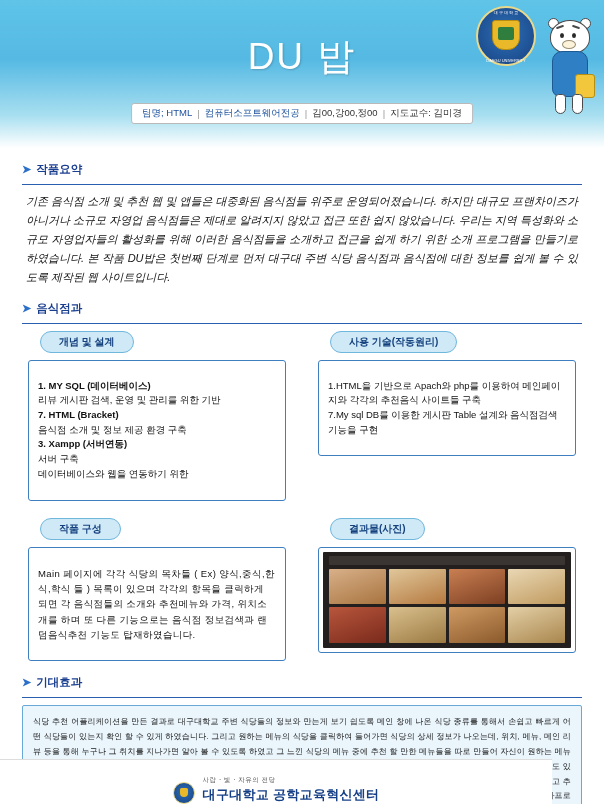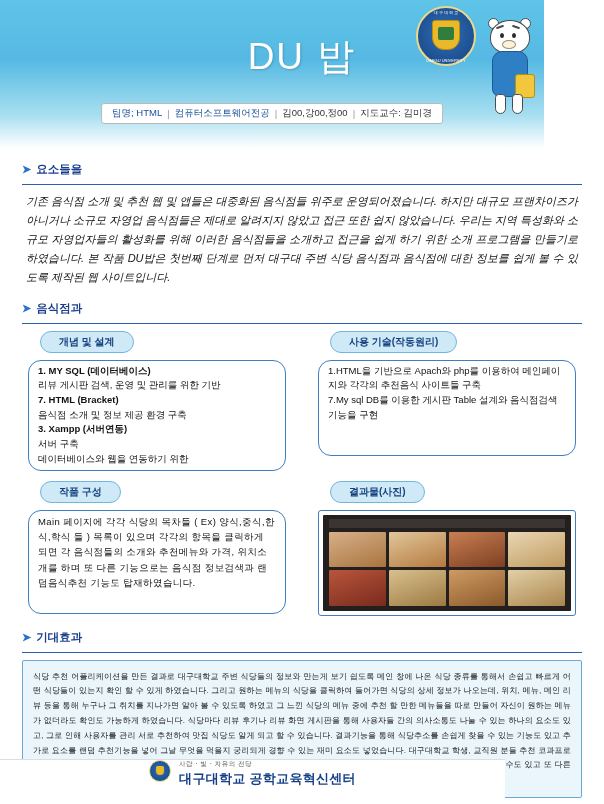--- a/index.html
+++ b/index.html
@@ -17,21 +17,21 @@
     position: relative;
     width: 604px;
     height: 804px;
     background: #ffffff;
     box-sizing: border-box;
   }
 
   
   .header {
     position: relative;
-    width: 544px;
+    width: 604px;
     height: 148px;
     background: linear-gradient(180deg, #5fc4e8 0%, #55b9e3 40%, #a8dff0 78%, #ffffff 100%);
     overflow: hidden;
   }
   .header-inner {
     position: absolute;
     left: 0; top: 0; right: 0; bottom: 0;
   }
   .title {
     position: absolute;
@@ -273,22 +273,22 @@
     font-size: 10px;
     font-weight: bold;
     padding: 3px 18px;
     margin: 0 0 7px 12px;
   }
   .pill-wrap {
     text-align: left;
   }
   .box {
     border: 1px solid #3f7fc0;
-    border-radius: 13px;
-    padding: 3px 9px;
+    border-radius: 3px;
+    padding: 18px 9px;
     font-size: 9.5px;
     line-height: 1.55;
     color: #111111;
     background: #ffffff;
     min-height: 96px;
     box-sizing: border-box;
   }
   .box p { margin: 0; }
   .box .b { font-weight: bold; }
   .box.compose {
@@ -351,26 +351,26 @@
     color: #1a1a1a;
     text-align: justify;
     letter-spacing: 0.2px;
   }
 
   
   .footer {
     position: absolute;
     left: 0;
     bottom: 0;
-    width: 505px;
+    width: 552px;
     height: 44px;
     background: #ffffff;
     border-top: 1px solid #dddddd;
     display: flex;
-    align-items: flex-start;
+    align-items: flex-end;
     justify-content: center;
     gap: 8px;
   }
   .footer-logo {
     width: 22px;
     height: 22px;
     border-radius: 50%;
     background: radial-gradient(circle at 50% 45%, #2f6fb5 0%, #1d4f92 70%, #15407a 100%);
     border: 1.5px solid #e8d98c;
     box-sizing: border-box;
@@ -440,21 +440,21 @@
         <div class="leg-l"></div>
         <div class="leg-r"></div>
       </div>
     </div>
   </div>
 
   <div class="content">
 
     <div class="section-title">
       <span class="arrow">➤</span>
-      <span>요소들을</span>
+      <span>작품요약</span>
     </div>
     <div class="rule"></div>
     <div class="summary-text">기존 음식점 소개 및 추천 웹 및 앱들은 대중화된 음식점들 위주로 운영되어졌습니다. 하지만 대규모 프랜차이즈가 아니거나 소규모 자영업 음식점들은 제대로 알려지지 않았고 접근 또한 쉽지 않았습니다. 우리는 지역 특성화와 소규모 자영업자들의 활성화를 위해 이러한 음식점들을 소개하고 접근을 쉽게 하기 위한 소개 프로그램을 만들기로 하였습니다. 본 작품 DU밥은 첫번째 단계로 먼저 대구대 주변 식당 음식점과 음식점에 대한 정보를 쉽게 볼 수 있도록 제작된 웹 사이트입니다.</div>
 
     <div class="section-title">
       <span class="arrow">➤</span>
       <span>음식점과</span>
     </div>
     <div class="rule"></div>
 
@@ -478,21 +478,21 @@
         <div class="pill-wrap">
           <span class="pill">사용 기술(작동원리)</span>
         </div>
         <div class="box">
           <p>1.HTML을 기반으로 Apach와 php를 이용하여 메인페이지와 각각의 추천음식 사이트들 구축</p>
           <p>7.My sql DB를 이용한 게시판 Table 설계와 음식점검색기능을 구현</p>
         </div>
       </div>
     </div>
 
-    <div class="intro-grid" style="margin-top:10px;justify-content:space-between;">
+    <div class="intro-grid" style="margin-top:17px;justify-content:space-between;">
       <div class="intro-col">
         <div class="pill-wrap">
           <span class="pill">작품 구성</span>
         </div>
         <div class="box compose">Main 페이지에 각각 식당의 목차들 ( Ex) 양식,중식,한식,학식  들 ) 목록이 있으며 각각의 항목을 클릭하게 되면 각 음식점들의 소개와 추천메뉴와 가격, 위치소개를 하며 또 다른 기능으로는 음식점 정보검색과 랜덤음식추천 기능도 탑재하였습니다.</div>
       </div>
 
       <div class="intro-col">
         <div class="pill-wrap">
           <span class="pill">결과물(사진)</span>

